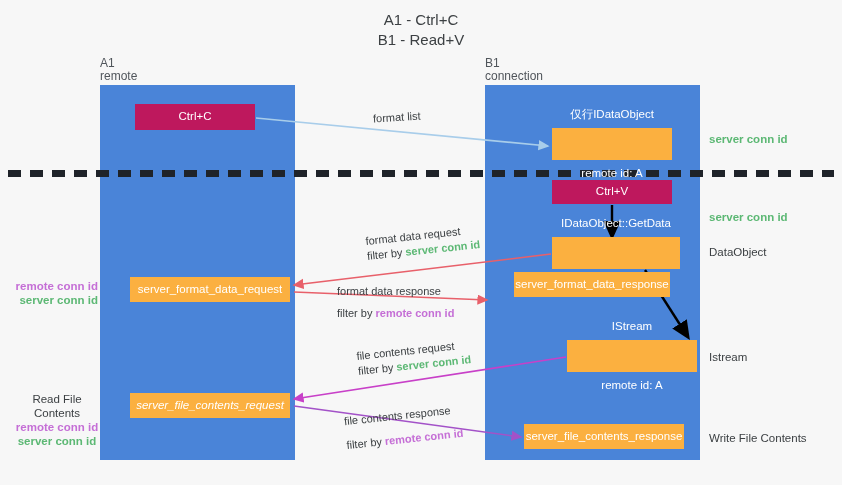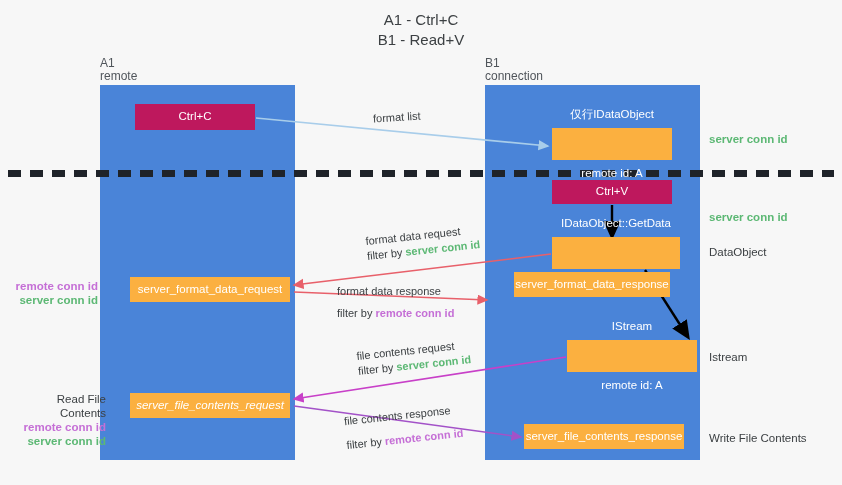--- a/index.html
+++ b/index.html
@@ -64,21 +64,21 @@
   .green-t{color:#5cb874;font-weight:bold;}
   .purple-t{color:#c56fd6;font-weight:bold;}
   .black-t{color:#3c4043;}
 
   #ann-scid1{left:709px;top:132px;}
   #ann-scid2{left:709px;top:210px;}
   #ann-dataobject{left:709px;top:245px;}
   #ann-istream{left:709px;top:350px;}
   #ann-writefile{left:709px;top:431px;}
   #ann-left1{left:8px;top:279px;width:90px;text-align:right;}
-  #ann-left2{left:8px;top:392px;width:98px;text-align:right;}
+  #ann-left2{left:8px;top:392px;width:98px;text-align:center;}
 
   
   .elabel{font-size:11px;color:#3c4043;line-height:15px;white-space:nowrap;}
   .elabel .hi-g{color:#5cb874;font-weight:bold;}
   .elabel .hi-p{color:#c56fd6;font-weight:bold;}
 
   #el-formatlist{left:373px;top:110px;transform:rotate(-3.5deg);}
   #el-fdreq{left:366px;top:228px;transform:rotate(-6deg);}
   #el-fdresp{left:337px;top:284px;}
   #el-fcreq{left:357px;top:343px;transform:rotate(-6deg);}

